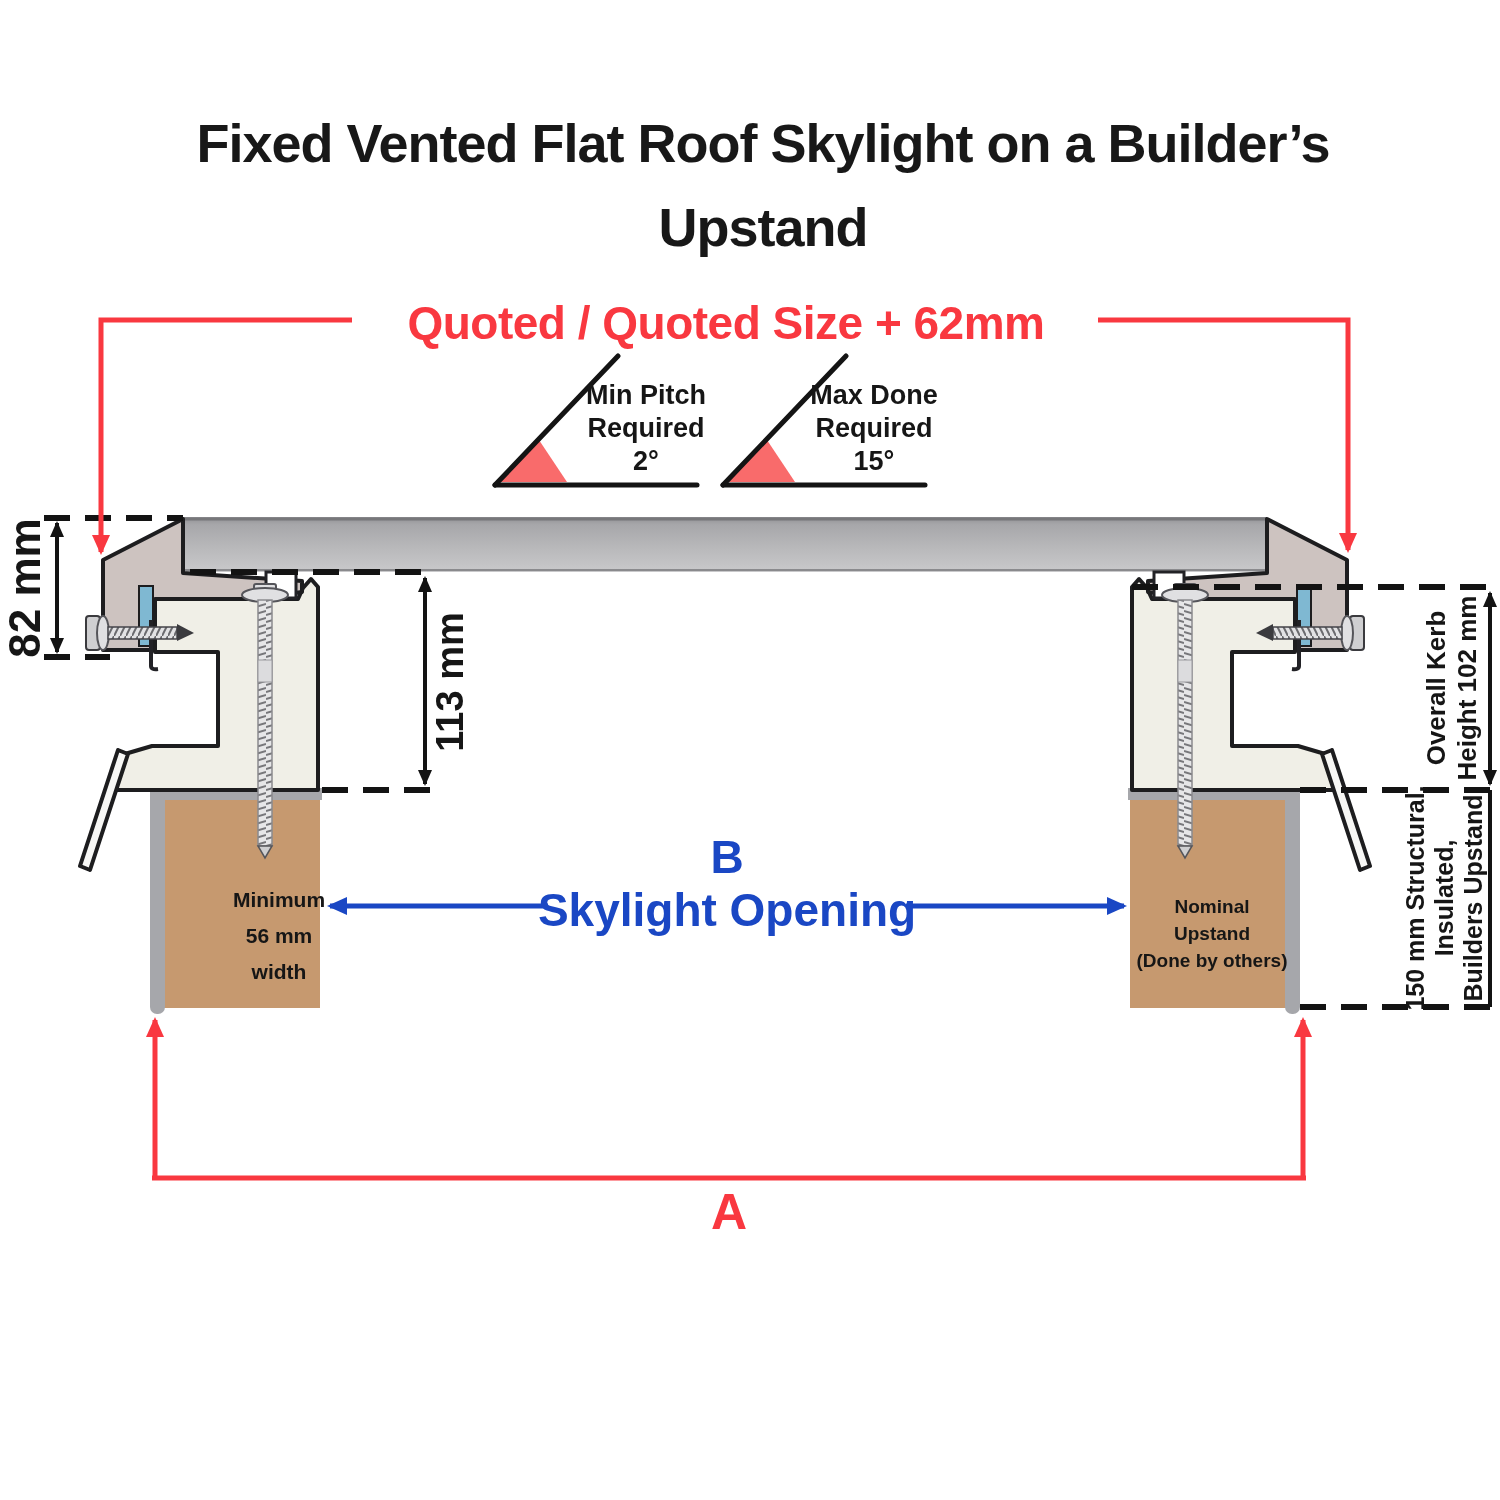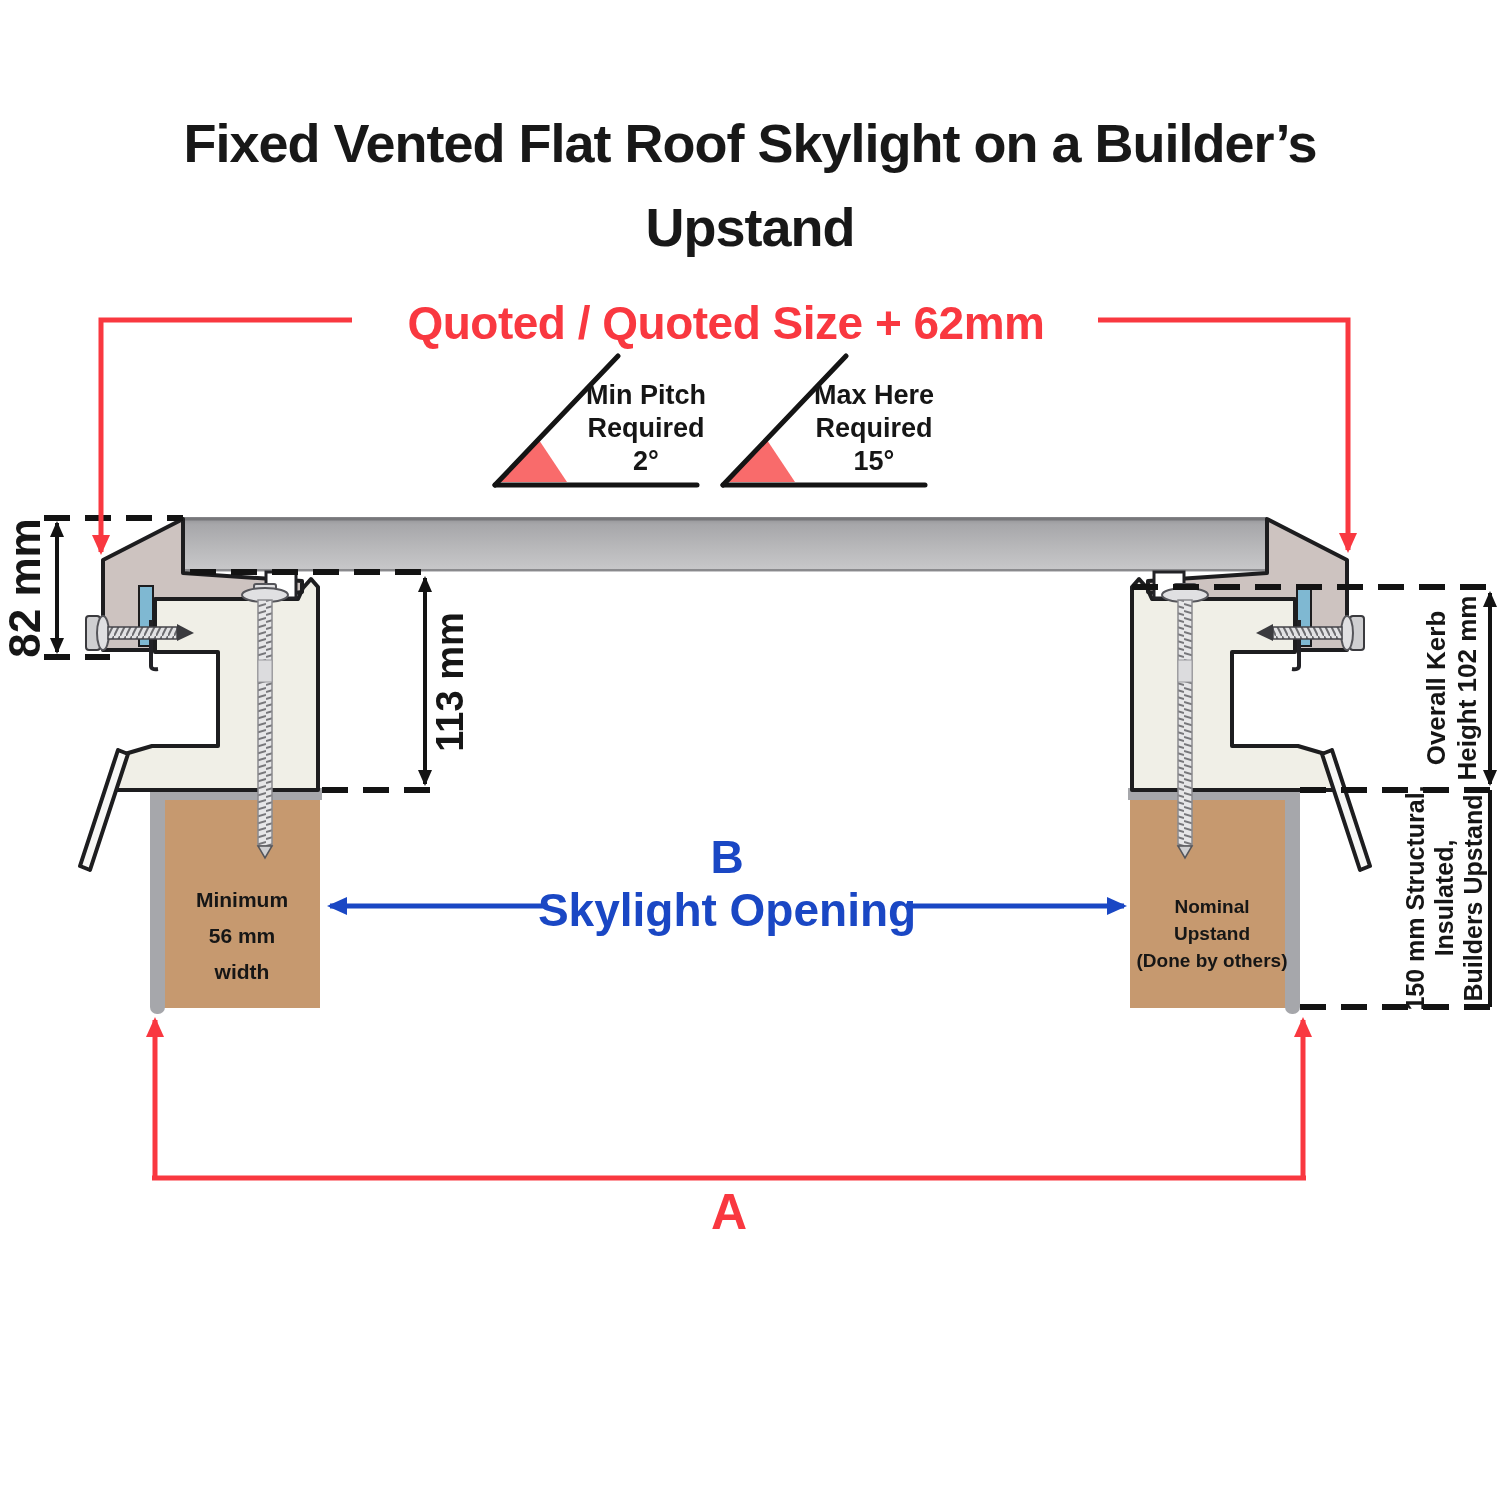--- a/index.html
+++ b/index.html
@@ -9,29 +9,29 @@
   }
   html,body{margin:0;padding:0;background:#ffffff;}
   #stage{
     position:relative; width:1500px; height:1500px; background:#ffffff;
     font-family:"Liberation Sans","DejaVu Sans",sans-serif; overflow:hidden;
   }
   #stage svg{position:absolute;left:0;top:0;}
   .lbl{position:absolute; font-weight:700; color:#161616; white-space:nowrap;}
   .ctr{transform:translateX(-50%); text-align:center;}
   .rot{transform:translate(-50%,-50%) rotate(-90deg); text-align:center;}
-  .title{font-size:54px; letter-spacing:-1px; color:#181818;}
+  .title{font-size:54px; letter-spacing:-1px; color:#181818;margin-left:13px;}
   .red{color:var(--c-red);}
   .blue{color:var(--c-blue);}
   .t-red{font-size:46px; letter-spacing:-0.5px;}
   .pitch{font-size:27px; line-height:33px;}
   .d82{font-size:44px;}
   .d113{font-size:38px;}
   .dayl{font-size:46px;}
-  .minw{font-size:21px; line-height:36px;}
+  .minw{font-size:21px; line-height:36px;margin-left:37px;}
   .bupst{font-size:19px; line-height:27px;}
   .kerbh{font-size:26px; line-height:31px;}
   .struc{font-size:25px; line-height:29px;}
   .alet{font-size:50px;}
   .abot{font-size:44px;}
   
   .outline{stroke:#1d1d1f; stroke-width:4; stroke-linejoin:round;}
   .mauve{fill:var(--c-mauve);}
   .cream{fill:var(--c-cream);}
   .gasket{fill:var(--c-gasket); stroke:#1d1d1f; stroke-width:2;}
@@ -172,21 +172,21 @@
   <div class="lbl ctr title" style="left:750px; top:196px;">Upstand</div>
 
   <div class="lbl ctr t-red red" style="left:726px; top:296px;">Quoted / Quoted Size + 62mm</div>
 
   <div class="lbl ctr pitch" style="left:646px; top:379px;">
     <div>Min Pitch</div>
     <div>Required</div>
     <div>2°</div>
   </div>
   <div class="lbl ctr pitch" style="left:874px; top:379px;">
-    <div>Max Here</div>
+    <div>Max Done</div>
     <div>Required</div>
     <div>15°</div>
   </div>
 
   <div class="lbl rot d82" style="left:25px; top:588px; width:220px;">82 mm</div>
 
   <div class="lbl rot d113" style="left:450px; top:682px; width:200px;">113 mm</div>
 
   <div class="lbl ctr dayl blue" style="left:727px; top:830px;">B</div>
   <div class="lbl ctr dayl blue" style="left:727px; top:883px;">Skylight Opening</div>

